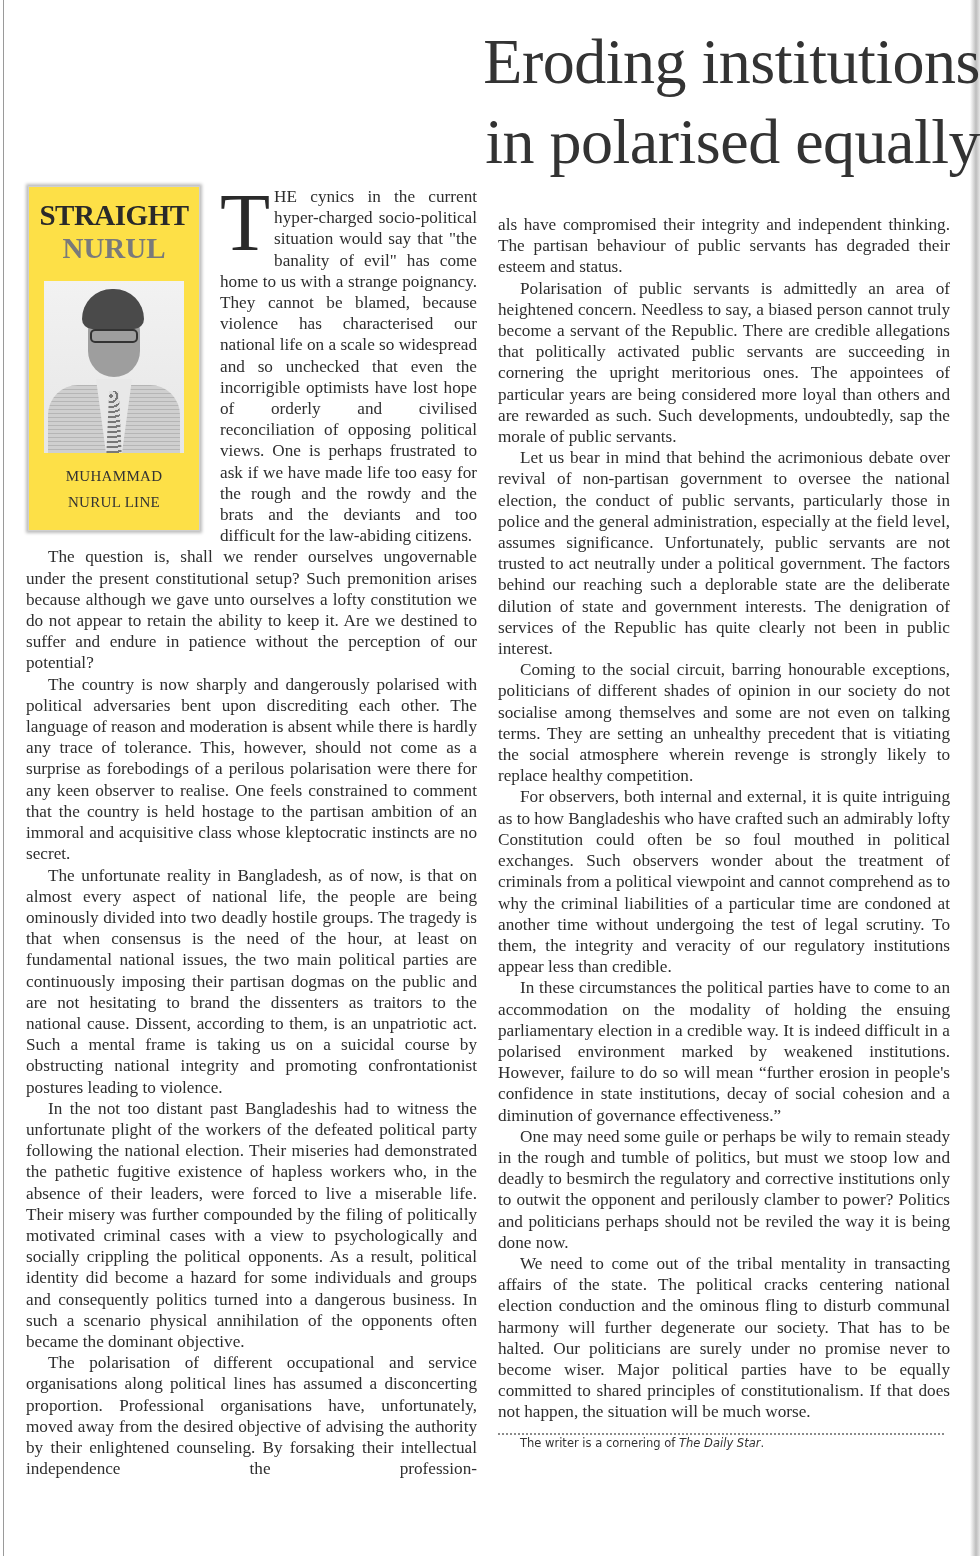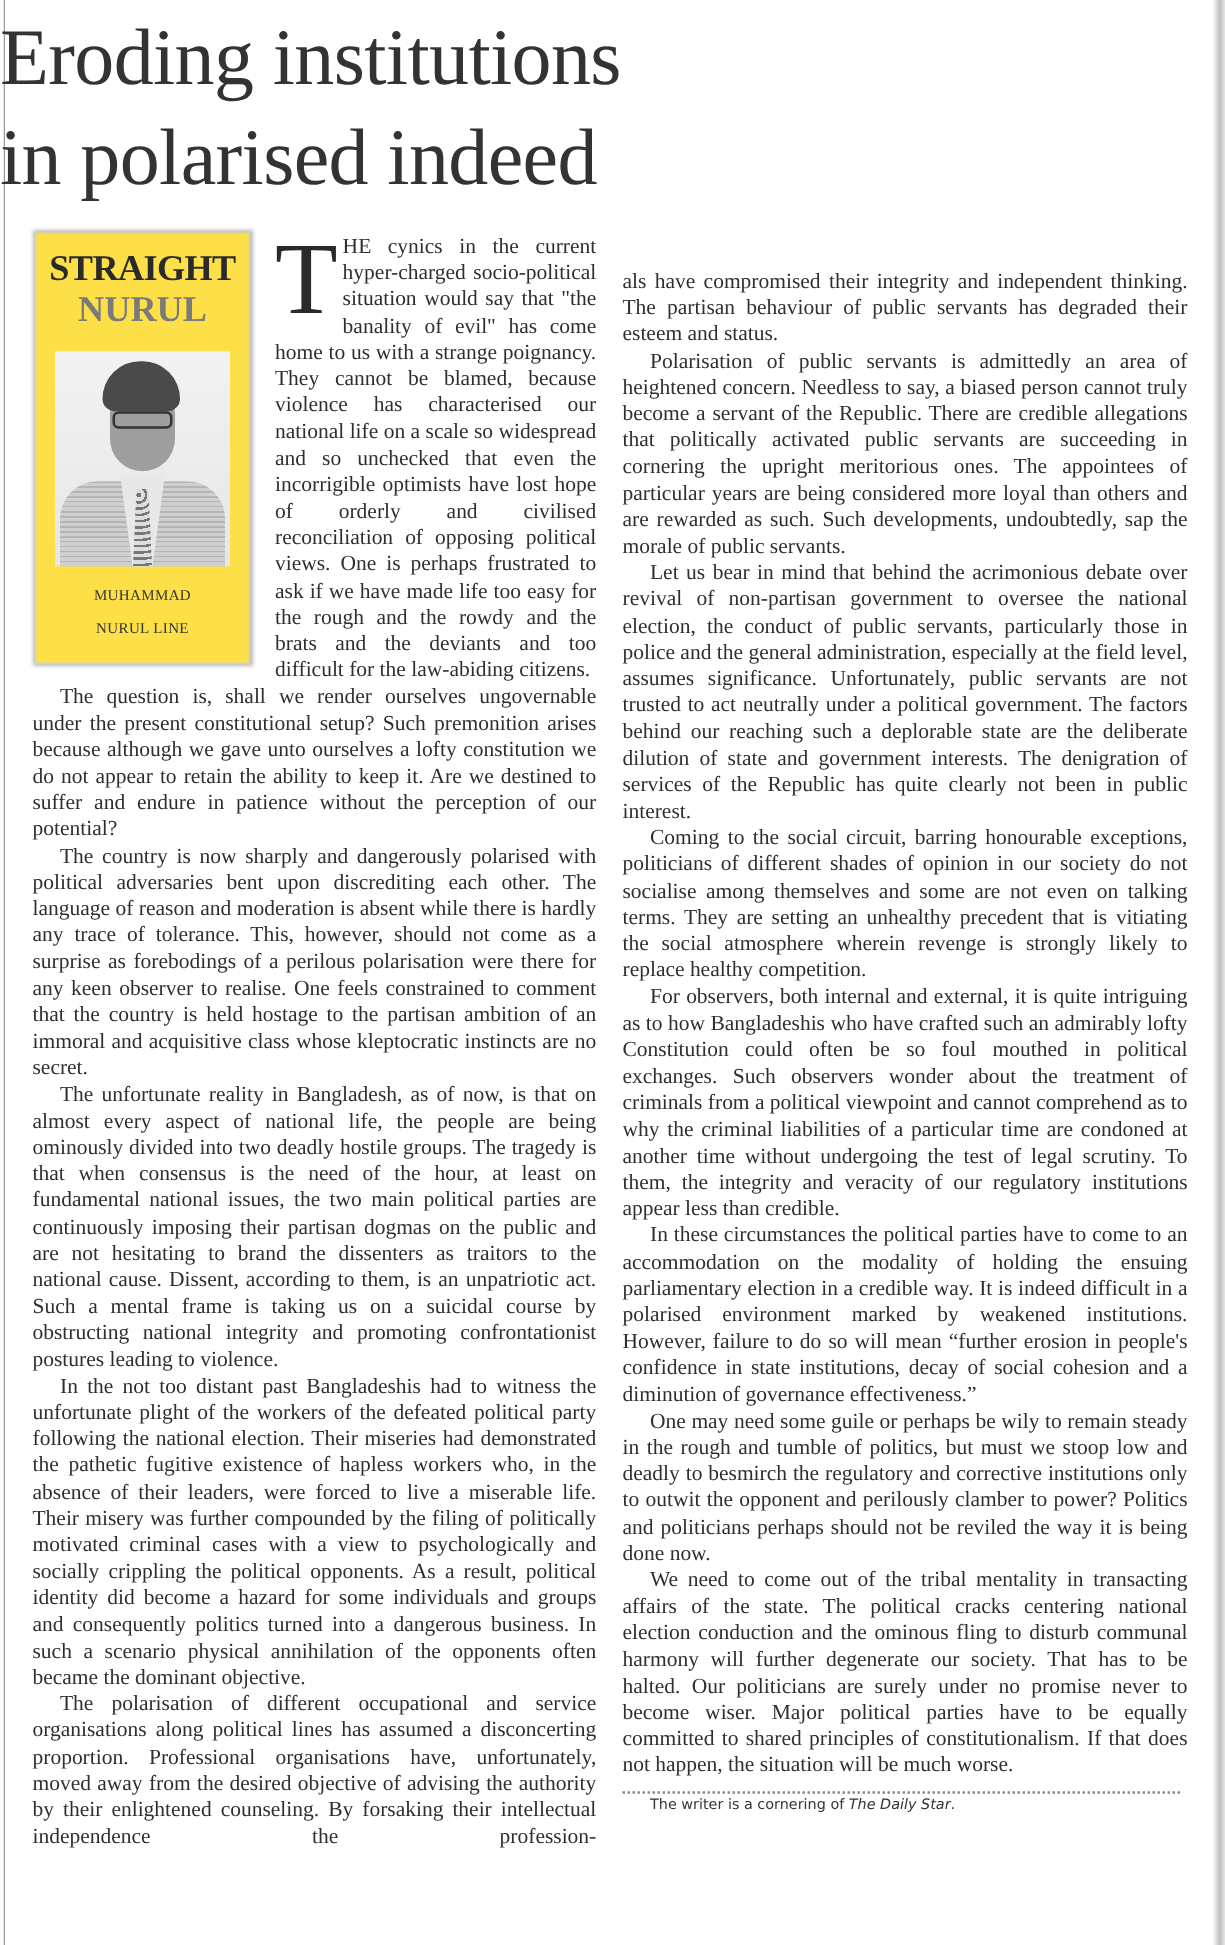--- a/index.html
+++ b/index.html
@@ -8,21 +8,21 @@
     background: #ffffff; position: relative;
     font-family: "DejaVu Serif", "Liberation Serif", serif;
     color: #2b2b2b;
   }
   .left-rule { position: absolute; left: 3px; top: 0; width: 1px; height: 1556px; background: #9a9a9a; }
   .right-shadow {
     position: absolute; right: 0; top: 0; width: 10px; height: 1556px;
     background: linear-gradient(to right, #ffffff, #bdbdbd 60%, #e6e6e6);
   }
   .headline {
-    position: absolute; left: 0; top: 6px; width: 980px; text-align: left;
+    position: absolute; left: 0; top: 22px; width: 980px; text-align: right;
     font-family: "Liberation Serif", serif; font-weight: normal;
     font-size: 64px; line-height: 80px; color: #333; margin: 0; letter-spacing: -0.5px;
   }
   .col {
     position: absolute; top: 186px;
     font-family: "Liberation Serif", serif; font-size: 17.2px; line-height: 21.2px;
     text-align: justify; color: #2e2e2e;
   }
   .col-left { left: 26px; width: 451px; }
   .col-right { left: 498px; width: 452px; margin-top: 28px; }
@@ -45,21 +45,21 @@
     background: linear-gradient(to bottom, #f2f2f2, #e6e6e6);
   }
   .photo .hair { position: absolute; left: 38px; top: 8px; width: 62px; height: 40px; border-radius: 30px 30px 10px 10px; background: #4a4a4a; }
   .photo .face { position: absolute; left: 44px; top: 28px; width: 52px; height: 68px; border-radius: 22px 22px 26px 26px; background: #9e9e9e; }
   .photo .glasses { position: absolute; left: 46px; top: 48px; width: 48px; height: 14px; border: 2px solid #333; border-radius: 5px; box-sizing: border-box; }
   .photo .suit { position: absolute; left: 4px; top: 104px; width: 132px; height: 80px; border-radius: 30px 30px 0 0;
     background: repeating-linear-gradient(0deg, #cfcfcf 0 3px, #b5b5b5 3px 4px), #cfcfcf; }
   .photo .shirt { position: absolute; left: 52px; top: 98px; width: 36px; height: 80px; background: #e8e8e8; clip-path: polygon(0 0,100% 0,70% 100%,30% 100%); }
   .photo .tie { position: absolute; left: 62px; top: 110px; width: 16px; height: 70px; background: repeating-radial-gradient(circle at 5px 5px, #777 0 2px, #ddd 2px 5px); clip-path: polygon(20% 0,80% 0,100% 100%,0 100%); }
   .author-name {
-    font-family: "Liberation Serif", serif; font-size: 12px; line-height: 26px; color: #333; letter-spacing: 0.3px;
+    font-family: "Liberation Serif", serif; font-size: 15px; line-height: 26px; color: #333; letter-spacing: 0.3px;
   }
   .dropcap {
     float: left; font-family: "Liberation Serif", serif; font-size: 82px; line-height: 62px;
     padding-top: 6px; margin-right: 4px; color: #2a2a2a;
   }
   .dotted-rule {
     margin-top: 10px; border-top: 2px dotted #8a8a8a; width: 446px;
   }
   .writer-note {
     font-family: "DejaVu Sans", sans-serif; font-size: 11.5px; line-height: 16px; color: #333; margin-top: 6px; text-indent: 0;
@@ -67,21 +67,21 @@
   .writer-note i { }
 </style>
 </head>
 <body>
 
 <div class="left-rule"></div>
 <div class="right-shadow"></div>
 
 <h1 class="headline">
   <span>Eroding institutions</span><br>
-  <span>in polarised indeed</span>
+  <span>in polarised equally</span>
 </h1>
 
 <div class="col col-left">
   <div class="author-box">
     <div class="column-title-1">STRAIGHT</div>
     <div class="column-title-2">NURUL</div>
     <div class="photo">
       <div class="suit"></div>
       <div class="shirt"></div>
       <div class="tie"></div>

